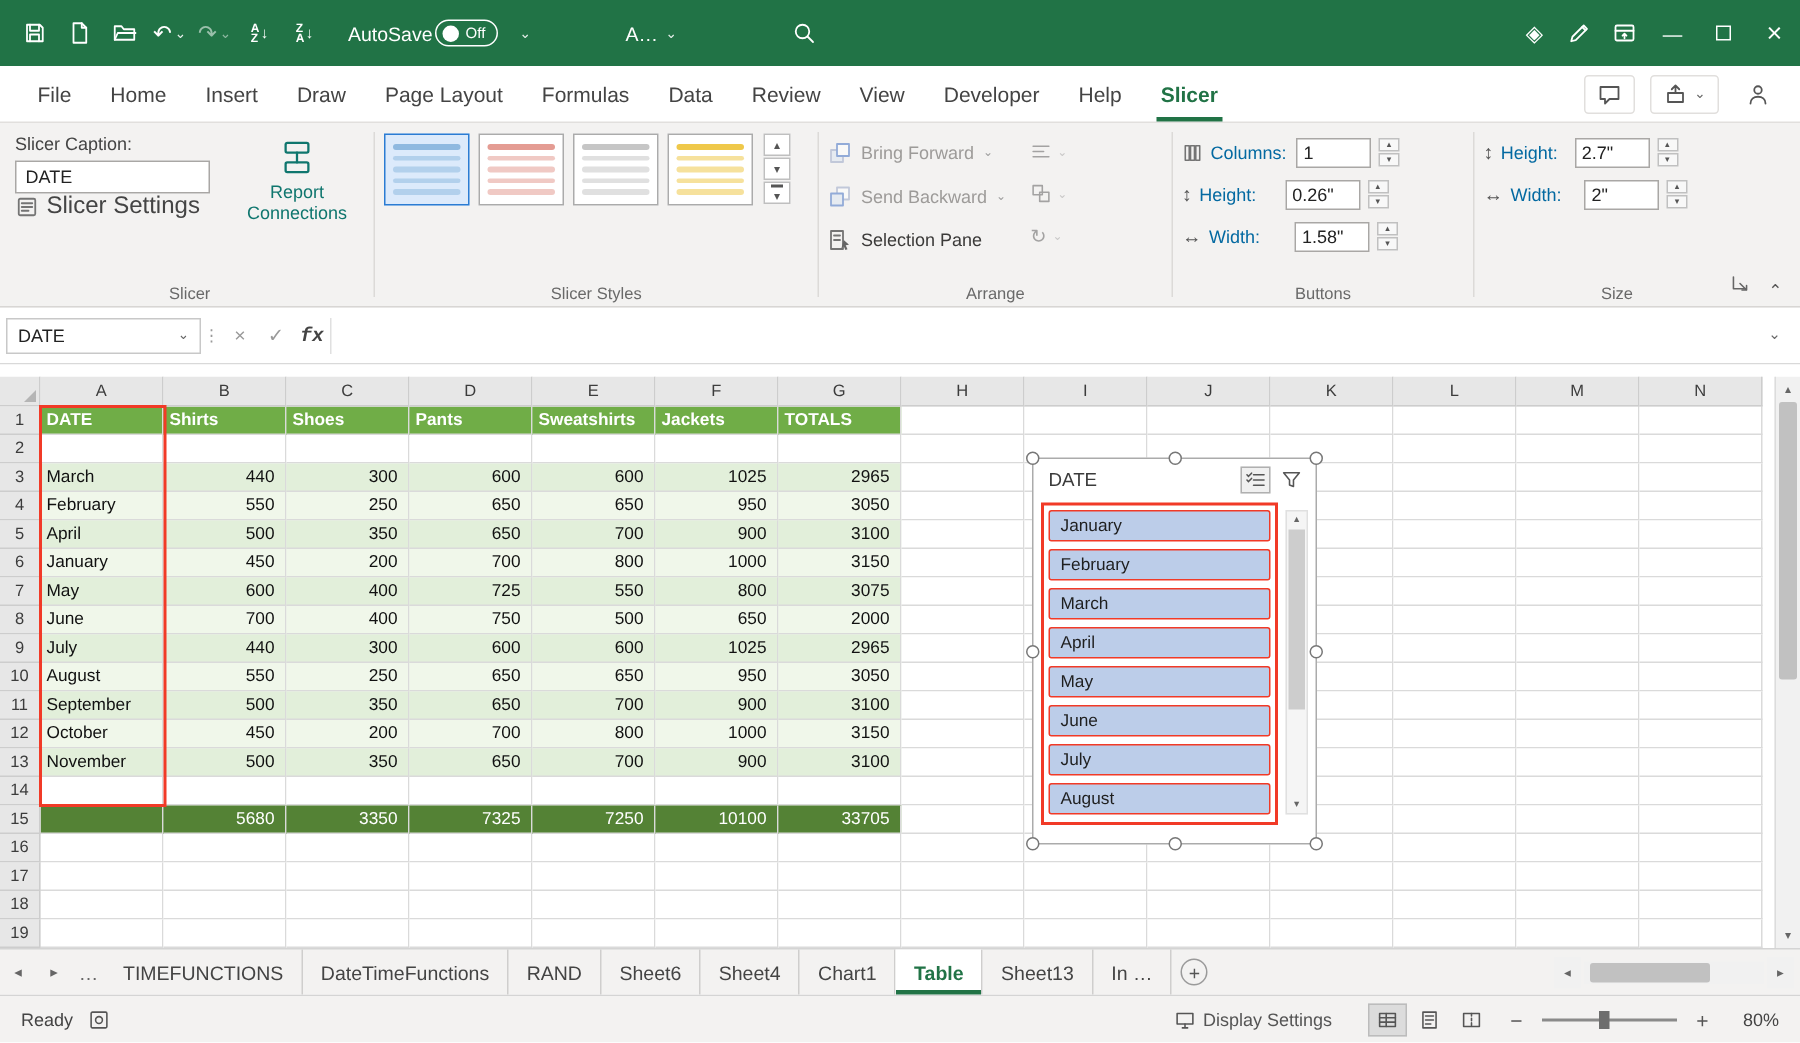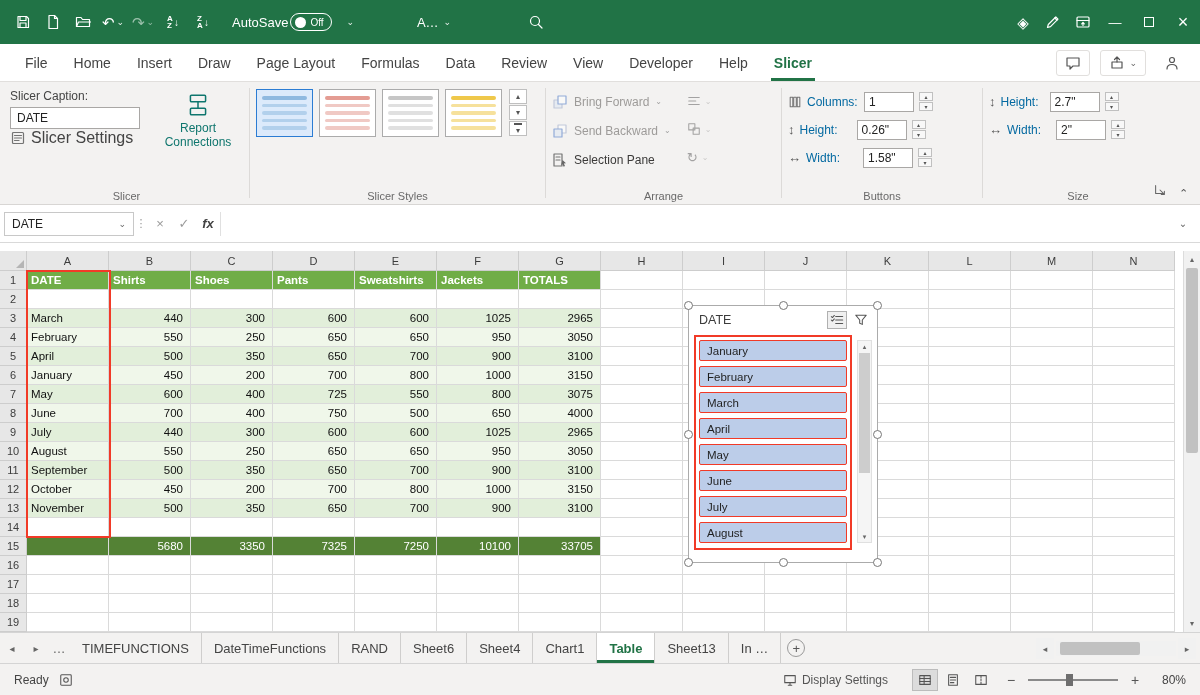--- a/index.html
+++ b/index.html
@@ -82,21 +82,21 @@
 .sp{width:14px;height:9px;border:1px solid #c0c0c0;background:#f8f8f8;color:#555;font-size:6px;display:flex;align-items:center;justify-content:center}
 .launcher{position:absolute;right:6px;bottom:3px;color:#666}
 .ribbon-collapse{position:absolute;right:12px;bottom:5px;font-size:11px;color:#555;transform:rotate(180deg)}
 
 
 .formulabar{height:38px;background:#fff;display:flex;align-items:center;border-bottom:1px solid #d9d9d9;padding:0 4px}
 .namebox{width:130px;height:24px;border:1px solid #c8c8c8;display:flex;align-items:center;padding:0 7px;font-size:12px;color:#222}
 .nb-caret{margin-left:auto;font-size:9px;color:#666}
 .fb-dots{width:14px;text-align:center;color:#9a9a9a;font-size:11px}
 .fb-btn{width:24px;height:24px;display:flex;align-items:center;justify-content:center;color:#9a9a9a;font-size:13px}
-.fb-btn.fx{font-family:Liberation Sans, sans-serif;font-style:italic;font-weight:700;color:#444}
+.fb-btn.fx{font-family:Liberation Mono, monospace;font-style:italic;font-weight:700;color:#444}
 .fb-input{flex:1;height:24px;border-left:1px solid #e0e0e0}
 .fb-expand{width:26px;text-align:center;font-size:10px;color:#666}
 .fb-gap{height:8px;background:#fff}
 
 
 .grid-wrap{position:relative;height:381px;background:#fff;overflow:hidden}
 #grid-cells{position:absolute;left:0;top:0;width:1175px;height:381px;display:grid;
   grid-template-columns:27px repeat(14,82px);grid-template-rows:20px repeat(19,19px)}
 .hcell{background:#e7e7e7;border-right:1px solid #cdcdcd;border-bottom:1px solid #cdcdcd;
   display:flex;align-items:center;justify-content:center;font-size:11px;color:#3c3c3c;position:relative}
@@ -614,21 +614,21 @@
       <div class="cell"></div>
       <div class="cell"></div>
       <div class="cell"></div>
       <div class="hcell">8</div>
       <div class="cell bandB">June</div>
       <div class="cell bandB num">700</div>
       <div class="cell bandB num">400</div>
       <div class="cell bandB num">750</div>
       <div class="cell bandB num">500</div>
       <div class="cell bandB num">650</div>
-      <div class="cell bandB num">4000</div>
+      <div class="cell bandB num">2000</div>
       <div class="cell"></div>
       <div class="cell"></div>
       <div class="cell"></div>
       <div class="cell"></div>
       <div class="cell"></div>
       <div class="cell"></div>
       <div class="cell"></div>
       <div class="hcell">9</div>
       <div class="cell bandA">July</div>
       <div class="cell bandA num">440</div>

